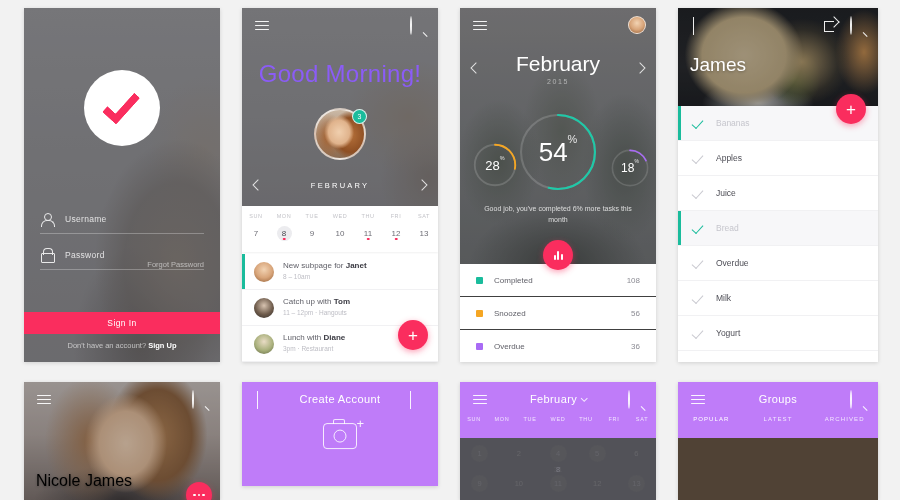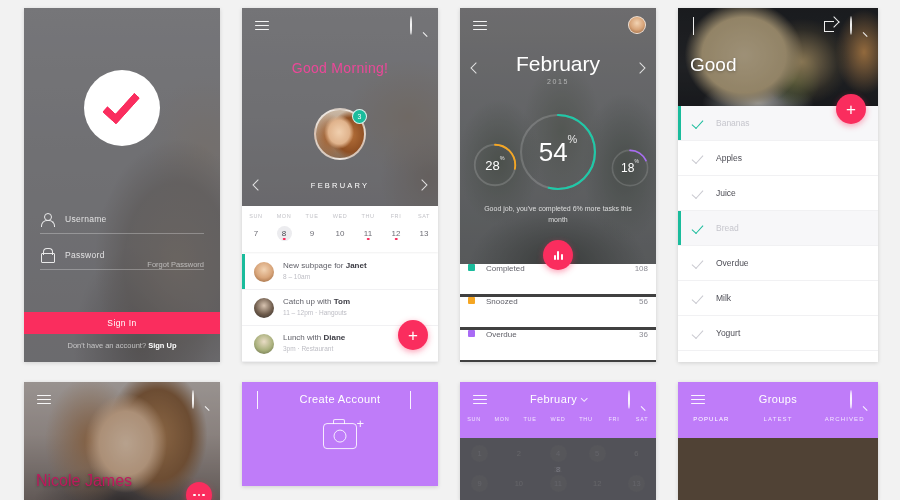--- a/index.html
+++ b/index.html
@@ -119,22 +119,22 @@
      border:1.3px solid #fff; border-radius:1px; }
   .forgot { position:absolute; right:16px; top:252px; color:rgba(255,255,255,.55); font-size:7.5px; z-index:5;margin-left:26px; }
   .signin-btn { position:absolute; left:0; right:0; top:304px; height:22px; background:#fa2d5e;
      display:flex; align-items:center; justify-content:center; color:#fff; font-size:8.5px;
      letter-spacing:.4px; z-index:5; cursor:pointer; }
   .signup-row { position:absolute; left:0; right:0; bottom:12px; text-align:center;
      color:rgba(255,255,255,.62); font-size:7.5px; z-index:5; }
   .signup-row b { color:#fff; font-weight:bold; }
 
   
-  .greet { position:absolute; left:0; right:0; top:52px; text-align:center; color:#ec4899;
-     font-size:14px; font-weight:300; letter-spacing:.3px; z-index:5; }
+  .greet { position:absolute; left:0; right:0; top:52px; text-align:center; color:#8b5cf6;
+     font-size:24px; font-weight:300; letter-spacing:.3px; z-index:5; }
   .avatar-big { position:absolute; left:50%; top:100px; transform:translateX(-50%);
      width:52px; height:52px; border-radius:50%; z-index:5;
      border:2px solid rgba(255,255,255,.65);
      background:
        radial-gradient(ellipse 40% 45% at 48% 46%, #f0cfae 0%, #e0b38c 55%, rgba(0,0,0,0) 78%),
        radial-gradient(ellipse 50% 60% at 72% 52%, #b5703a 0%, #8e4f23 60%, rgba(0,0,0,0) 85%),
        radial-gradient(ellipse 40% 60% at 26% 55%, #a35f2d 0%, rgba(0,0,0,0) 80%),
        linear-gradient(180deg,#cbb9a6 0%, #8a6b52 100%); }
   .badge-teal { position:absolute; right:-3px; top:-1px; width:15px; height:15px; border-radius:50%;
      background:#1abc9c; color:#fff; font-size:7px; display:flex; align-items:center;
@@ -190,21 +190,21 @@
   .r-main { left:50%; top:6px; transform:translateX(-50%); width:84px; height:84px; font-size:26px; }
   .r-left { left:12px; top:38px; width:46px; height:46px; font-size:13px; }
   .r-right{ right:6px; top:44px; width:40px; height:40px; font-size:12px; }
   .ringsvg { position:absolute; inset:0; }
   .goodjob { position:absolute; left:14px; right:14px; top:196px; text-align:center;
      color:rgba(255,255,255,.78); font-size:7px; line-height:1.5; z-index:5; }
   .fab.s3 { left:50%; top:232px; transform:translateX(-50%); }
   .bars { display:flex; align-items:flex-end; gap:1.5px; height:10px; }
   .bars i { width:2px; background:#fff; border-radius:1px; }
   .statlist { position:absolute; left:0; right:0; top:256px; bottom:0; background:#fff; z-index:5; }
-  .stat { height:33px; display:flex; padding:0 8px; border-bottom:3px solid #404040; }
+  .stat { height:33px; display:flex; align-items:center; padding:0 16px; border-bottom:1px solid #404040; }
   .stat .sq { width:7px; height:7px; border-radius:1px; margin-right:11px; flex:0 0 auto; }
   .stat .sl { flex:1; font-size:8px; color:#5f5f67; }
   .stat .sv { font-size:8px; color:#8c8c94; }
 
   
   .shop-hero { position:absolute; left:0; right:0; top:0; height:98px; overflow:hidden; }
   .shop-title { position:absolute; left:12px; top:46px; color:#fff; font-size:19px;
      font-weight:300; z-index:6; text-shadow:0 1px 3px rgba(0,0,0,.3); }
   .fab.s4 { right:12px; top:86px; }
   .shoplist { position:absolute; left:0; right:0; top:98px; bottom:0; background:#fff; overflow:hidden; }
@@ -212,21 +212,21 @@
      position:relative; cursor:pointer; }
   .sitem.done { background:#f7f7f9; }
   .sitem.done:before { content:""; position:absolute; left:0; top:0; bottom:0; width:2.5px; background:#1abc9c; }
   .tick { width:11px; height:6px; border-left:1.5px solid #c9c9d0; border-bottom:1.5px solid #c9c9d0;
      transform:rotate(-48deg); margin-right:13px; flex:0 0 auto; }
   .sitem.done .tick { border-color:#1abc9c; }
   .sitem .slabel { font-size:8.5px; color:#4e4e56; }
   .sitem.done .slabel { color:#c6c6cd; }
 
   
-  .pname { position:absolute; left:12px; bottom:10px; color:#be185d; font-size:16px;
+  .pname { position:absolute; left:12px; bottom:10px; color:#000000; font-size:16px;
      font-weight:300; z-index:6; text-shadow:0 1px 3px rgba(0,0,0,.35);margin-top:36px; }
   .fab.s5 { right:8px; bottom:-8px; width:26px; height:26px; }
   .dots3 { display:flex; gap:2px; }
   .dots3 i { width:2.6px; height:2.6px; border-radius:50%; background:#fff; }
 
   
   .purple { background:#bf7cf9; }
   .cam-wrap { position:absolute; left:50%; top:50%; transform:translate(-50%,-42%); z-index:5; }
   .cam { width:34px; height:26px; border:1.6px solid rgba(255,255,255,.85); border-radius:4px;
      position:relative; }
@@ -470,21 +470,21 @@
       <div class="dim-dark"></div>
     </div>
 
     <div class="hdr">
       <span class="ico"><span class="arrowL"></span></span>
       <span class="title"></span>
       <span class="ico shareico"></span>
       <span class="ico" style="margin-left:12px;"><span class="srch"></span></span>
     </div>
 
-    <div class="shop-title">Good</div>
+    <div class="shop-title">James</div>
     <div class="fab s4">+</div>
 
     <div class="shoplist" id="shoplist">
         <div class="sitem done">
           <span class="tick"></span>
           <span class="slabel">Bananas</span>
         </div>
         <div class="sitem">
           <span class="tick"></span>
           <span class="slabel">Apples</span>

